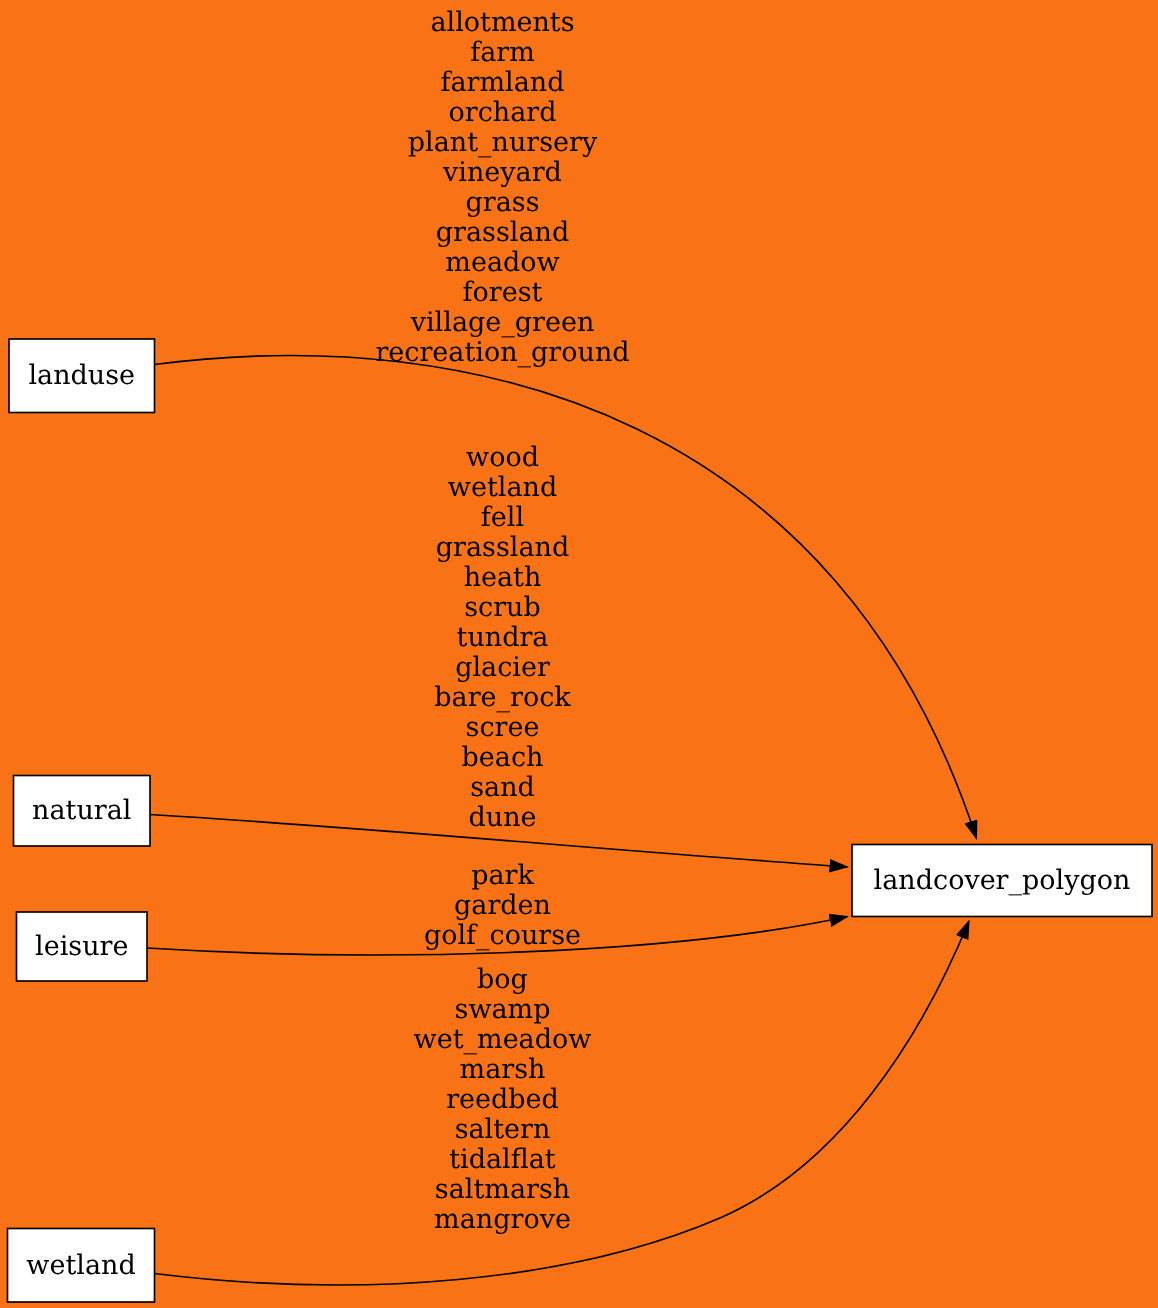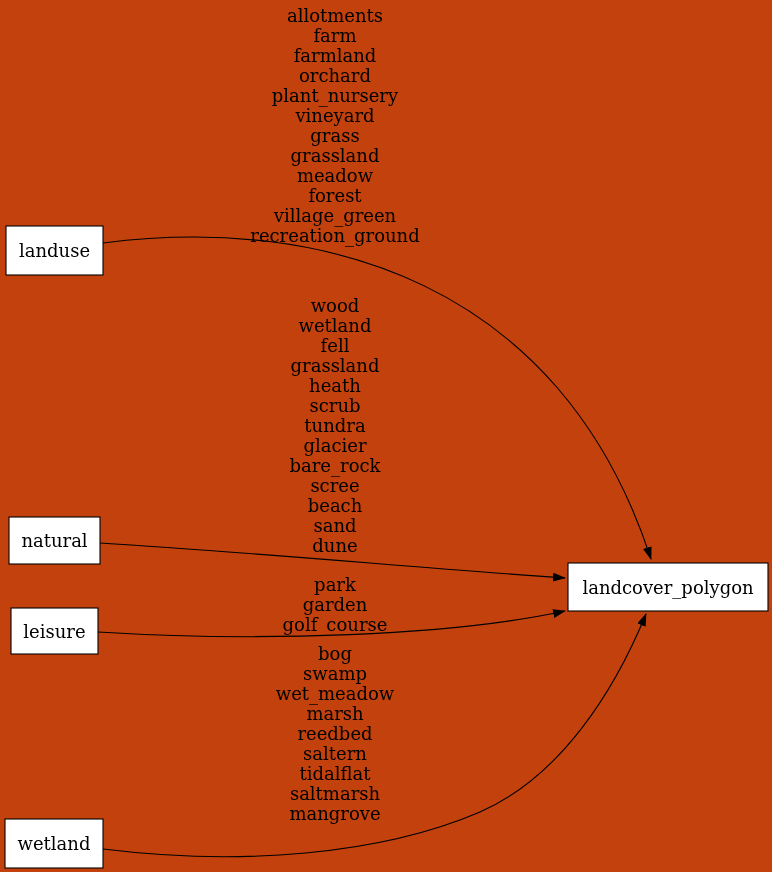--- a/index.html
+++ b/index.html
@@ -4,21 +4,21 @@
 <style>
   html, body {
     margin: 0;
     padding: 0;
     background: #ffffff;
   }
   #stage {
     position: relative;
     width: 772px;
     height: 872px;
-    background: #c2410c;
+    background: #f97316;
     overflow: hidden;
   }
   svg {
     display: block;
   }
   .node-rect {
     fill: #ffffff;
     stroke: #000000;
     stroke-width: 1.1;
   }

